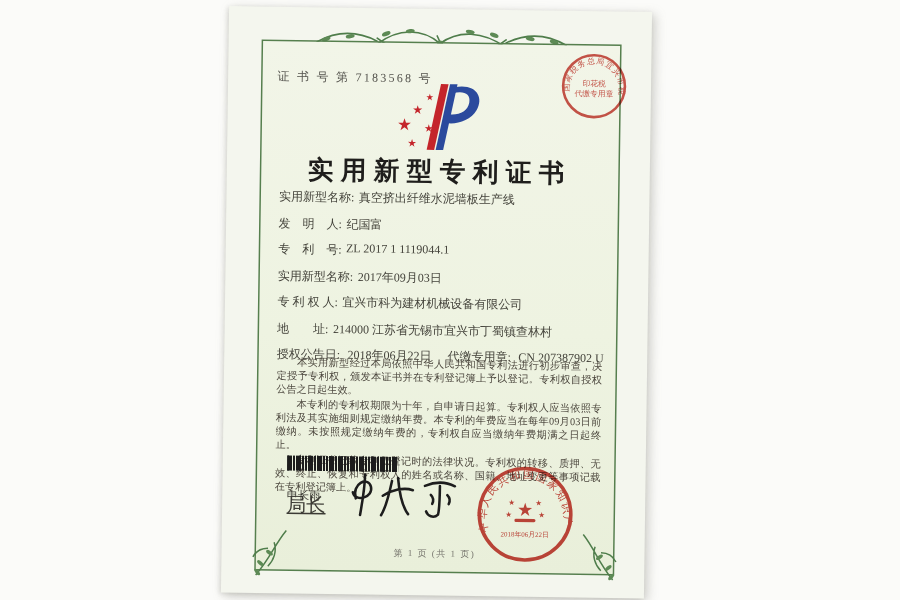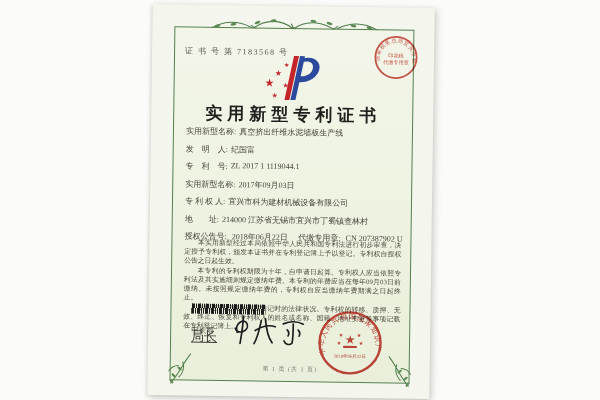--- a/index.html
+++ b/index.html
@@ -137,21 +137,21 @@
         <div class="frow">
           <span class="lab">专 利 权 人:</span>
           <span class="val">宜兴市科为建材机械设备有限公司</span>
         </div>
         <div class="frow">
           <span class="lab">地　　址:</span>
           <span class="val">214000 江苏省无锡市宜兴市丁蜀镇查林村</span>
         </div>
         <div class="frow split">
           <span>
-            <span class="lab">授权公告号:</span>
+            <span class="lab">授权公告日:</span>
             <span class="val">2018年06月22日</span>
           </span>
           <span>
             <span class="lab">代缴专用章:</span>
             <span class="val">CN 207387902 U</span>
           </span>
         </div>
       </div>
 
       <div class="abs paras">

